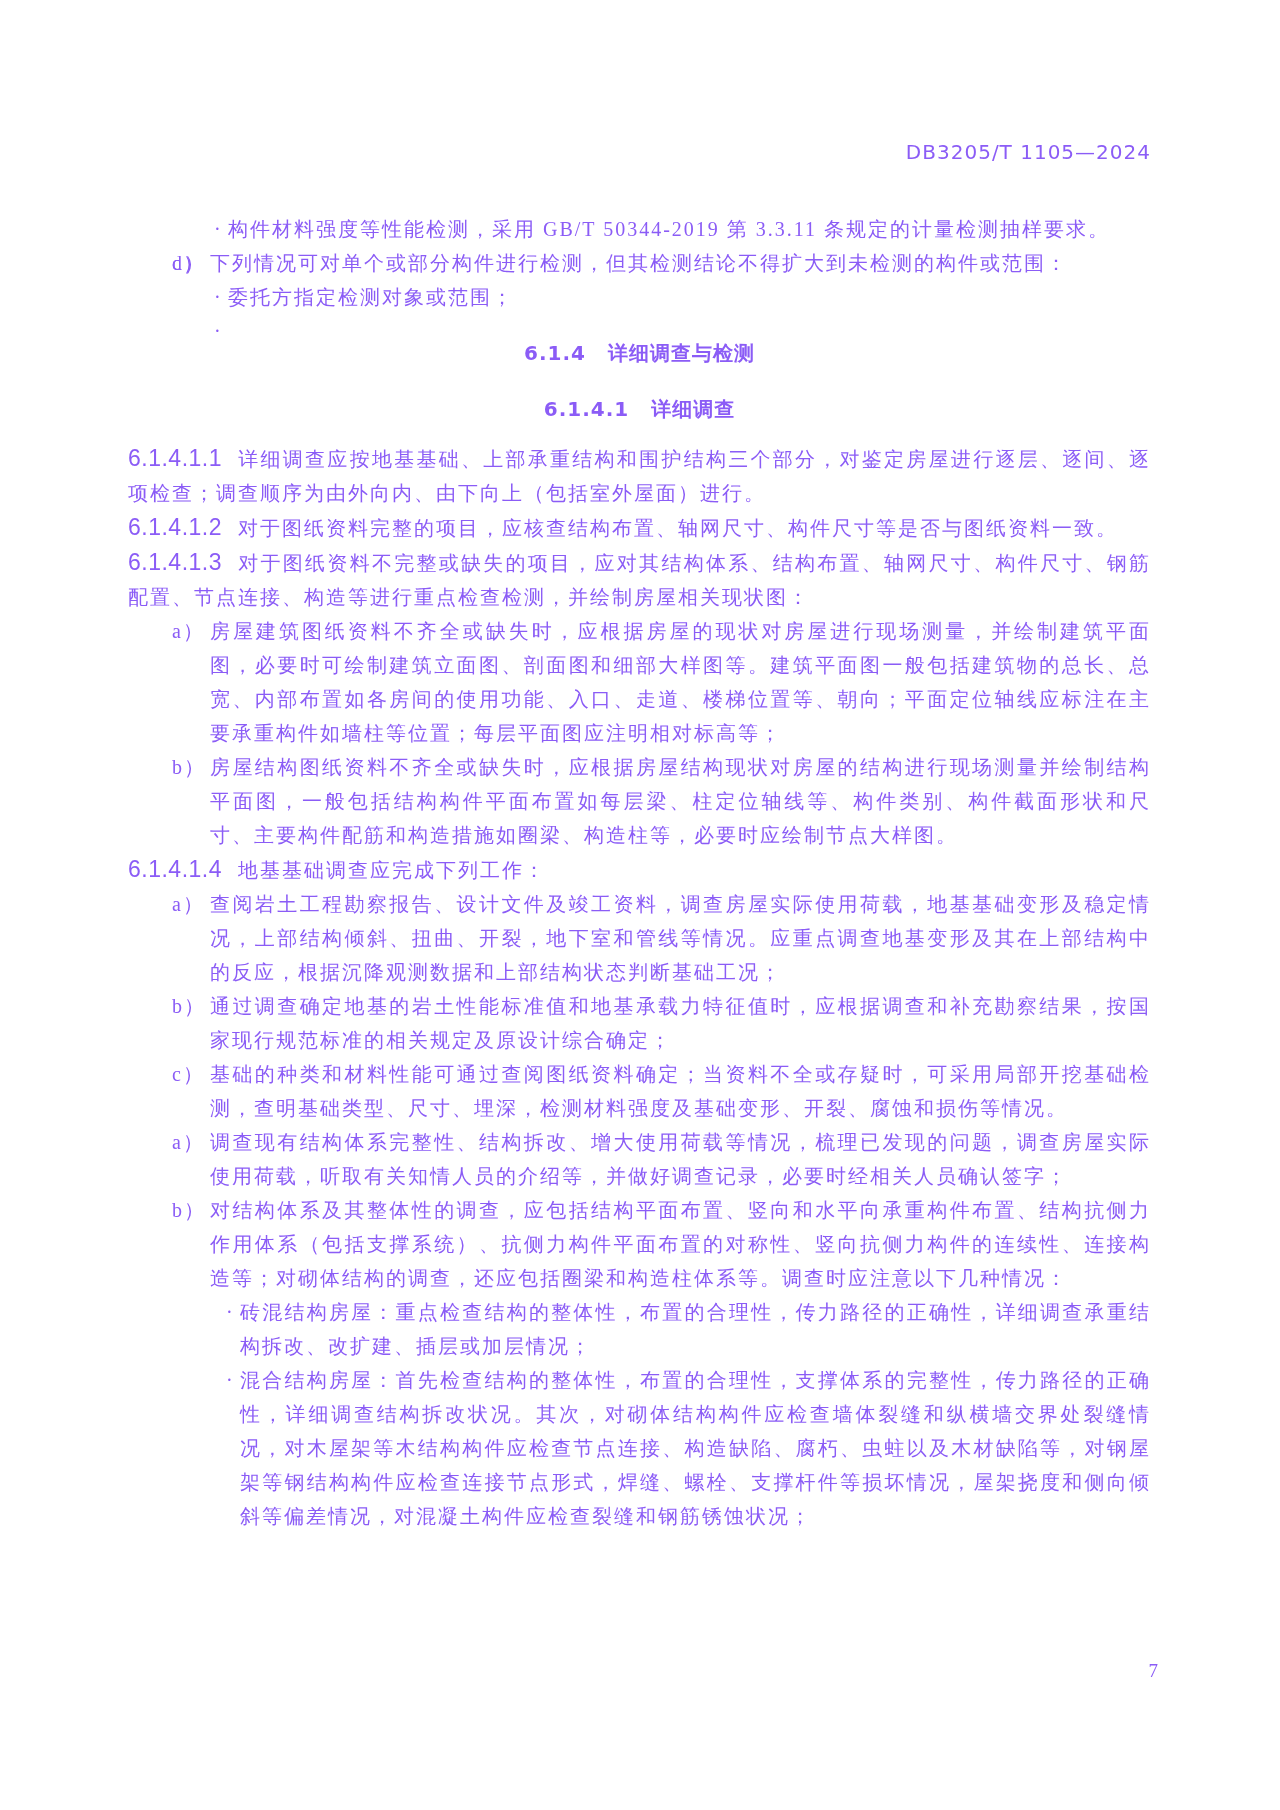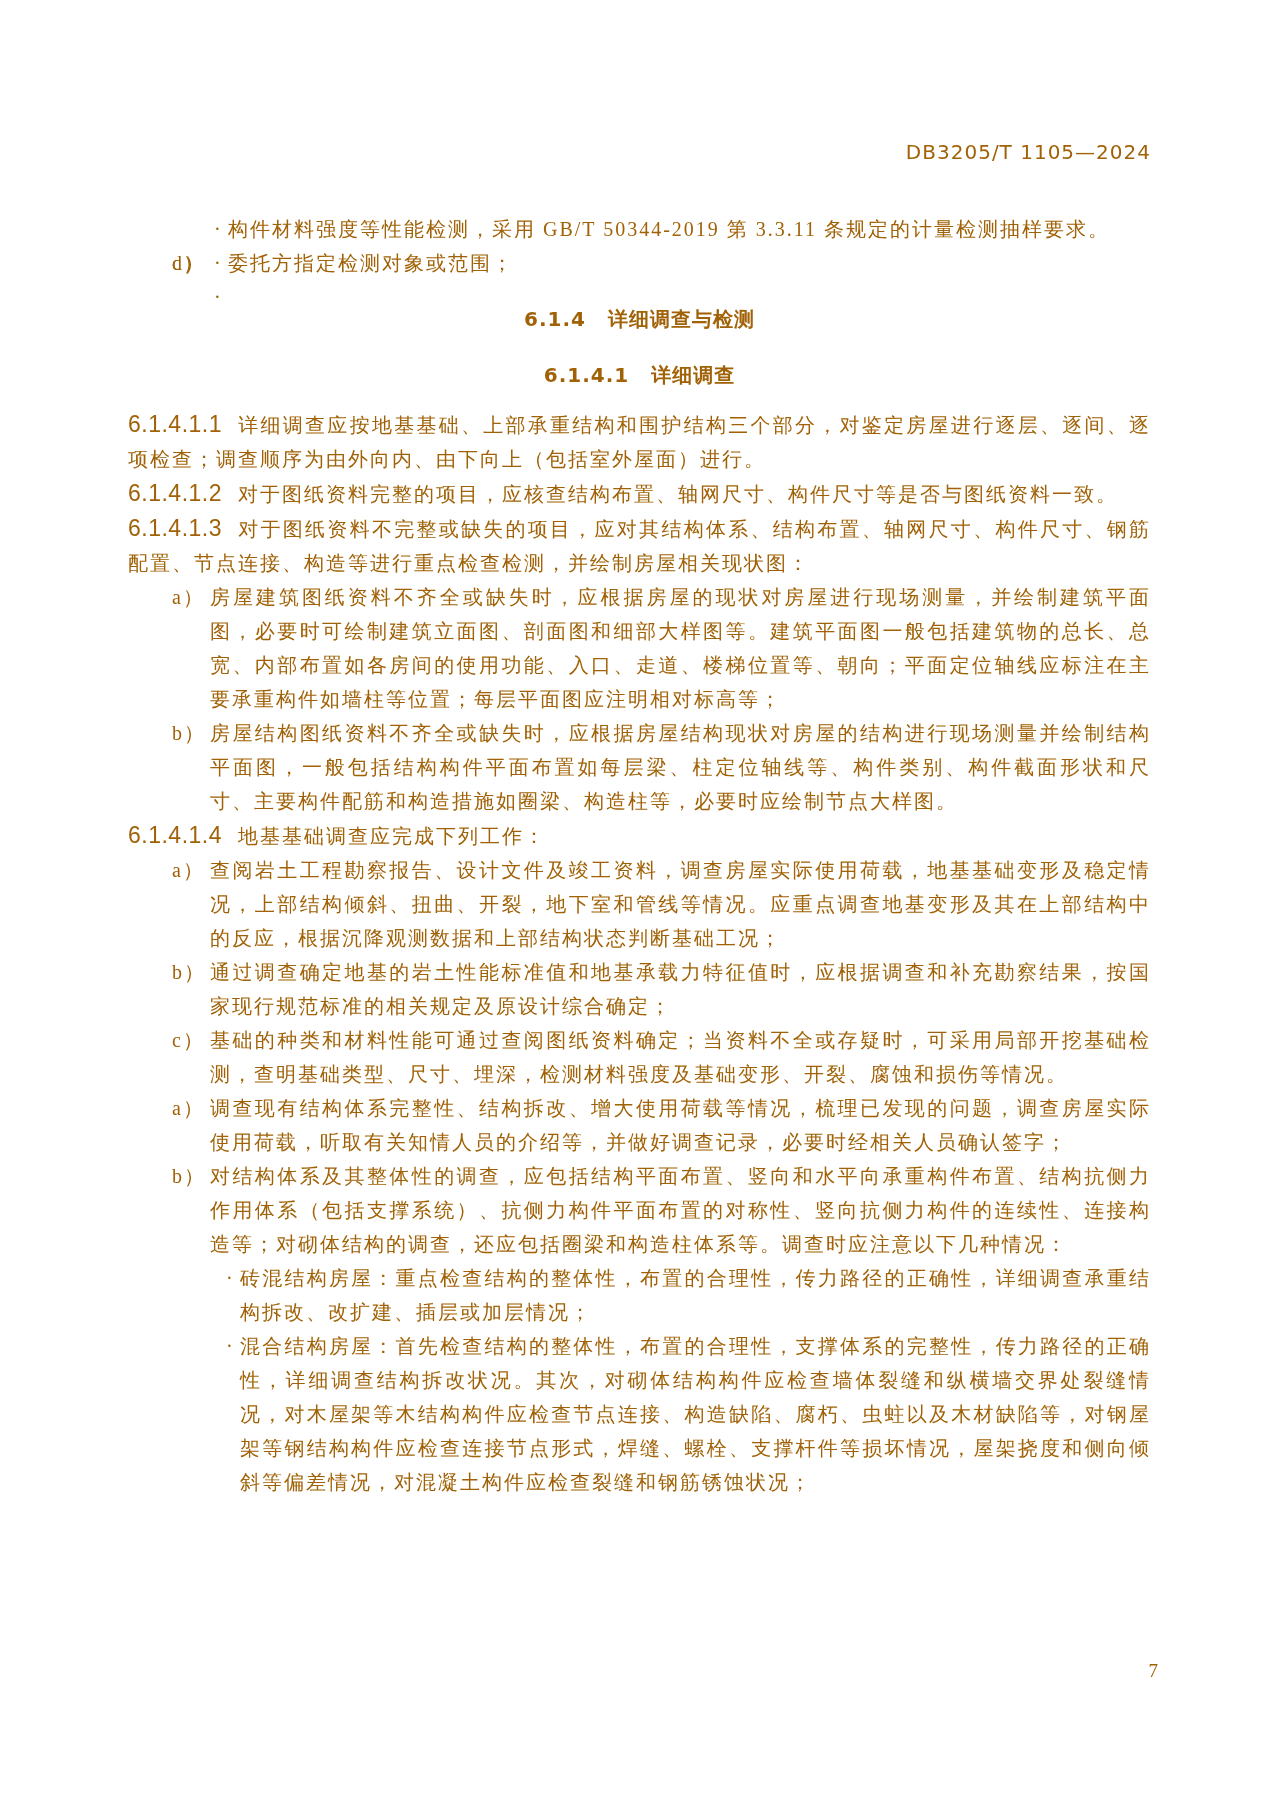--- a/index.html
+++ b/index.html
@@ -5,21 +5,21 @@
   html, body {
     margin: 0;
     padding: 0;
     background: #ffffff;
   }
   .page {
     position: relative;
     width: 1280px;
     height: 1810px;
     background: #ffffff;
-    color: #a16207;
+    color: #8b5cf6;
     font-family: "Liberation Serif", "DejaVu Serif", serif;
     overflow: hidden;
   }
   .doc-code {
     position: absolute;
     top: 140px;
     right: 129px;
     font-family: "DejaVu Sans", "Liberation Sans", sans-serif;
     font-size: 20px;
     letter-spacing: 1px;
@@ -89,21 +89,21 @@
 </style>
 </head>
 <body>
 
 <div class="page">
   <div class="doc-code">DB3205/T 1105—2024</div>
 
   <div class="content" id="content">
       <div class="bullet"><span class="bullet-marker">·</span><span class="bullet-text">构件材料强度等性能检测，采用 GB/T 50344-2019 第 3.3.11 条规定的计量检测抽样要求。</span></div>
       <div class="lettered"><span class="item-label">c）</span></div>
-      <div class="lettered"><span class="item-label">d）</span></div>
+      <div class="lettered"><span class="item-label">d）</span><span class="item-text">下列情况可对单个或部分构件进行检测，但其检测结论不得扩大到未检测的构件或范围：</span></div>
       <div class="bullet"><span class="bullet-marker">·</span><span class="bullet-text">委托方指定检测对象或范围；</span></div>
       <div class="bullet"><span class="bullet-marker">·</span></div>
       <div class="heading"><span class="heading-number">6.1.4</span><span class="heading-title">详细调查与检测</span></div>
       <div class="heading"><span class="heading-number">6.1.4.1</span><span class="heading-title">详细调查</span></div>
       <div class="clause"><span class="clause-num">6.1.4.1.1</span><span class="clause-text">详细调查应按地基基础、上部承重结构和围护结构三个部分，对鉴定房屋进行逐层、逐间、逐项检查；调查顺序为由外向内、由下向上（包括室外屋面）进行。</span></div>
       <div class="clause"><span class="clause-num">6.1.4.1.2</span><span class="clause-text">对于图纸资料完整的项目，应核查结构布置、轴网尺寸、构件尺寸等是否与图纸资料一致。</span></div>
       <div class="clause"><span class="clause-num">6.1.4.1.3</span><span class="clause-text">对于图纸资料不完整或缺失的项目，应对其结构体系、结构布置、轴网尺寸、构件尺寸、钢筋配置、节点连接、构造等进行重点检查检测，并绘制房屋相关现状图：</span></div>
       <div class="lettered"><span class="item-label">a）</span><span class="item-text">房屋建筑图纸资料不齐全或缺失时，应根据房屋的现状对房屋进行现场测量，并绘制建筑平面图，必要时可绘制建筑立面图、剖面图和细部大样图等。建筑平面图一般包括建筑物的总长、总宽、内部布置如各房间的使用功能、入口、走道、楼梯位置等、朝向；平面定位轴线应标注在主要承重构件如墙柱等位置；每层平面图应注明相对标高等；</span></div>
       <div class="lettered"><span class="item-label">b）</span><span class="item-text">房屋结构图纸资料不齐全或缺失时，应根据房屋结构现状对房屋的结构进行现场测量并绘制结构平面图，一般包括结构构件平面布置如每层梁、柱定位轴线等、构件类别、构件截面形状和尺寸、主要构件配筋和构造措施如圈梁、构造柱等，必要时应绘制节点大样图。</span></div>
       <div class="clause"><span class="clause-num">6.1.4.1.4</span><span class="clause-text">地基基础调查应完成下列工作：</span></div>

